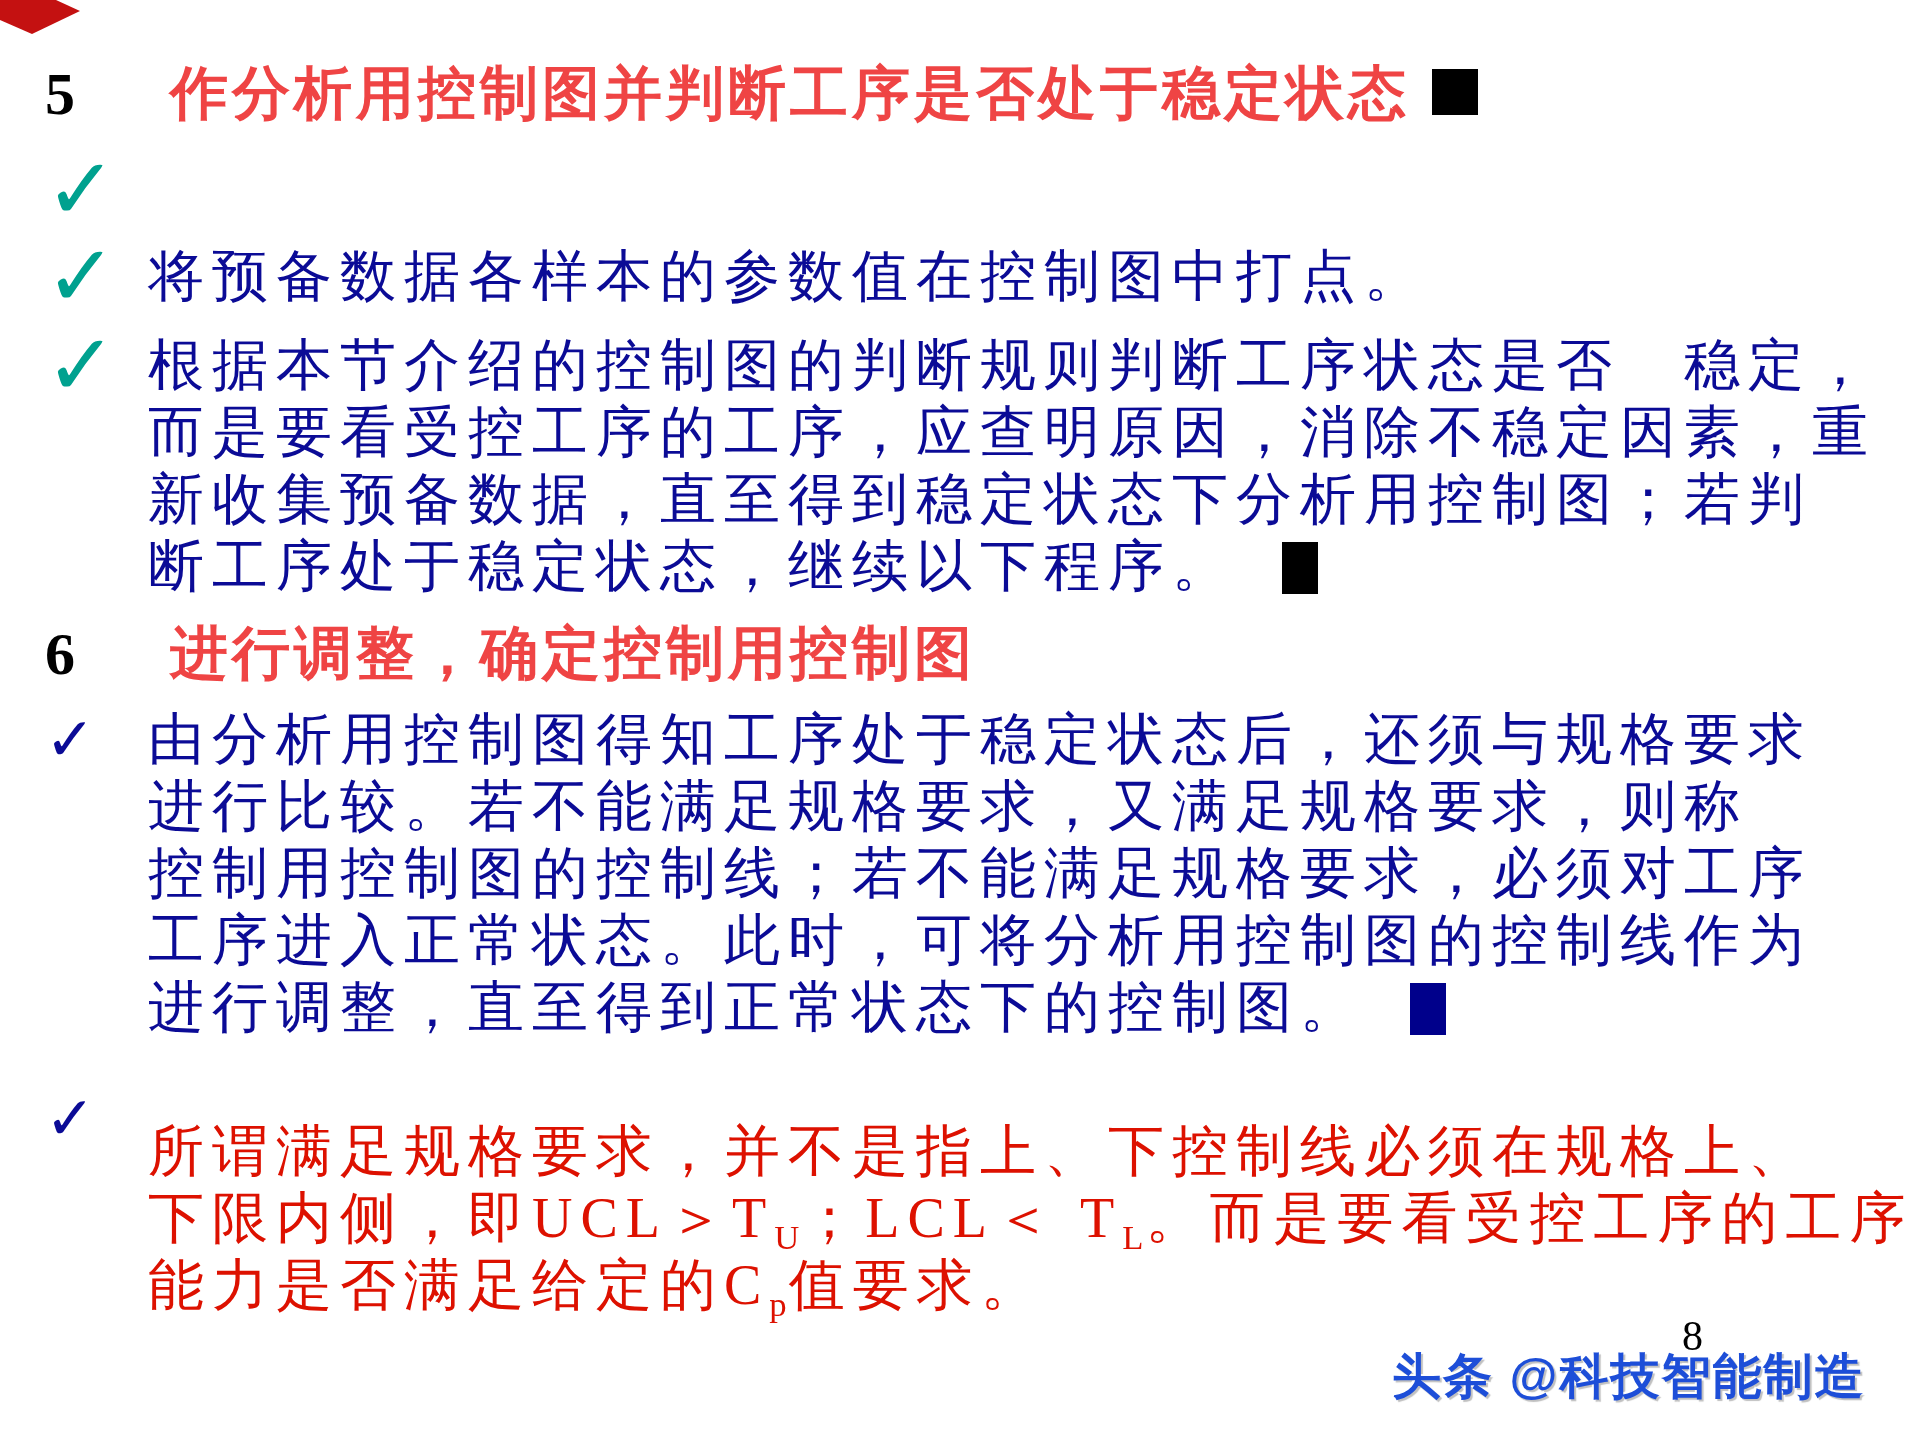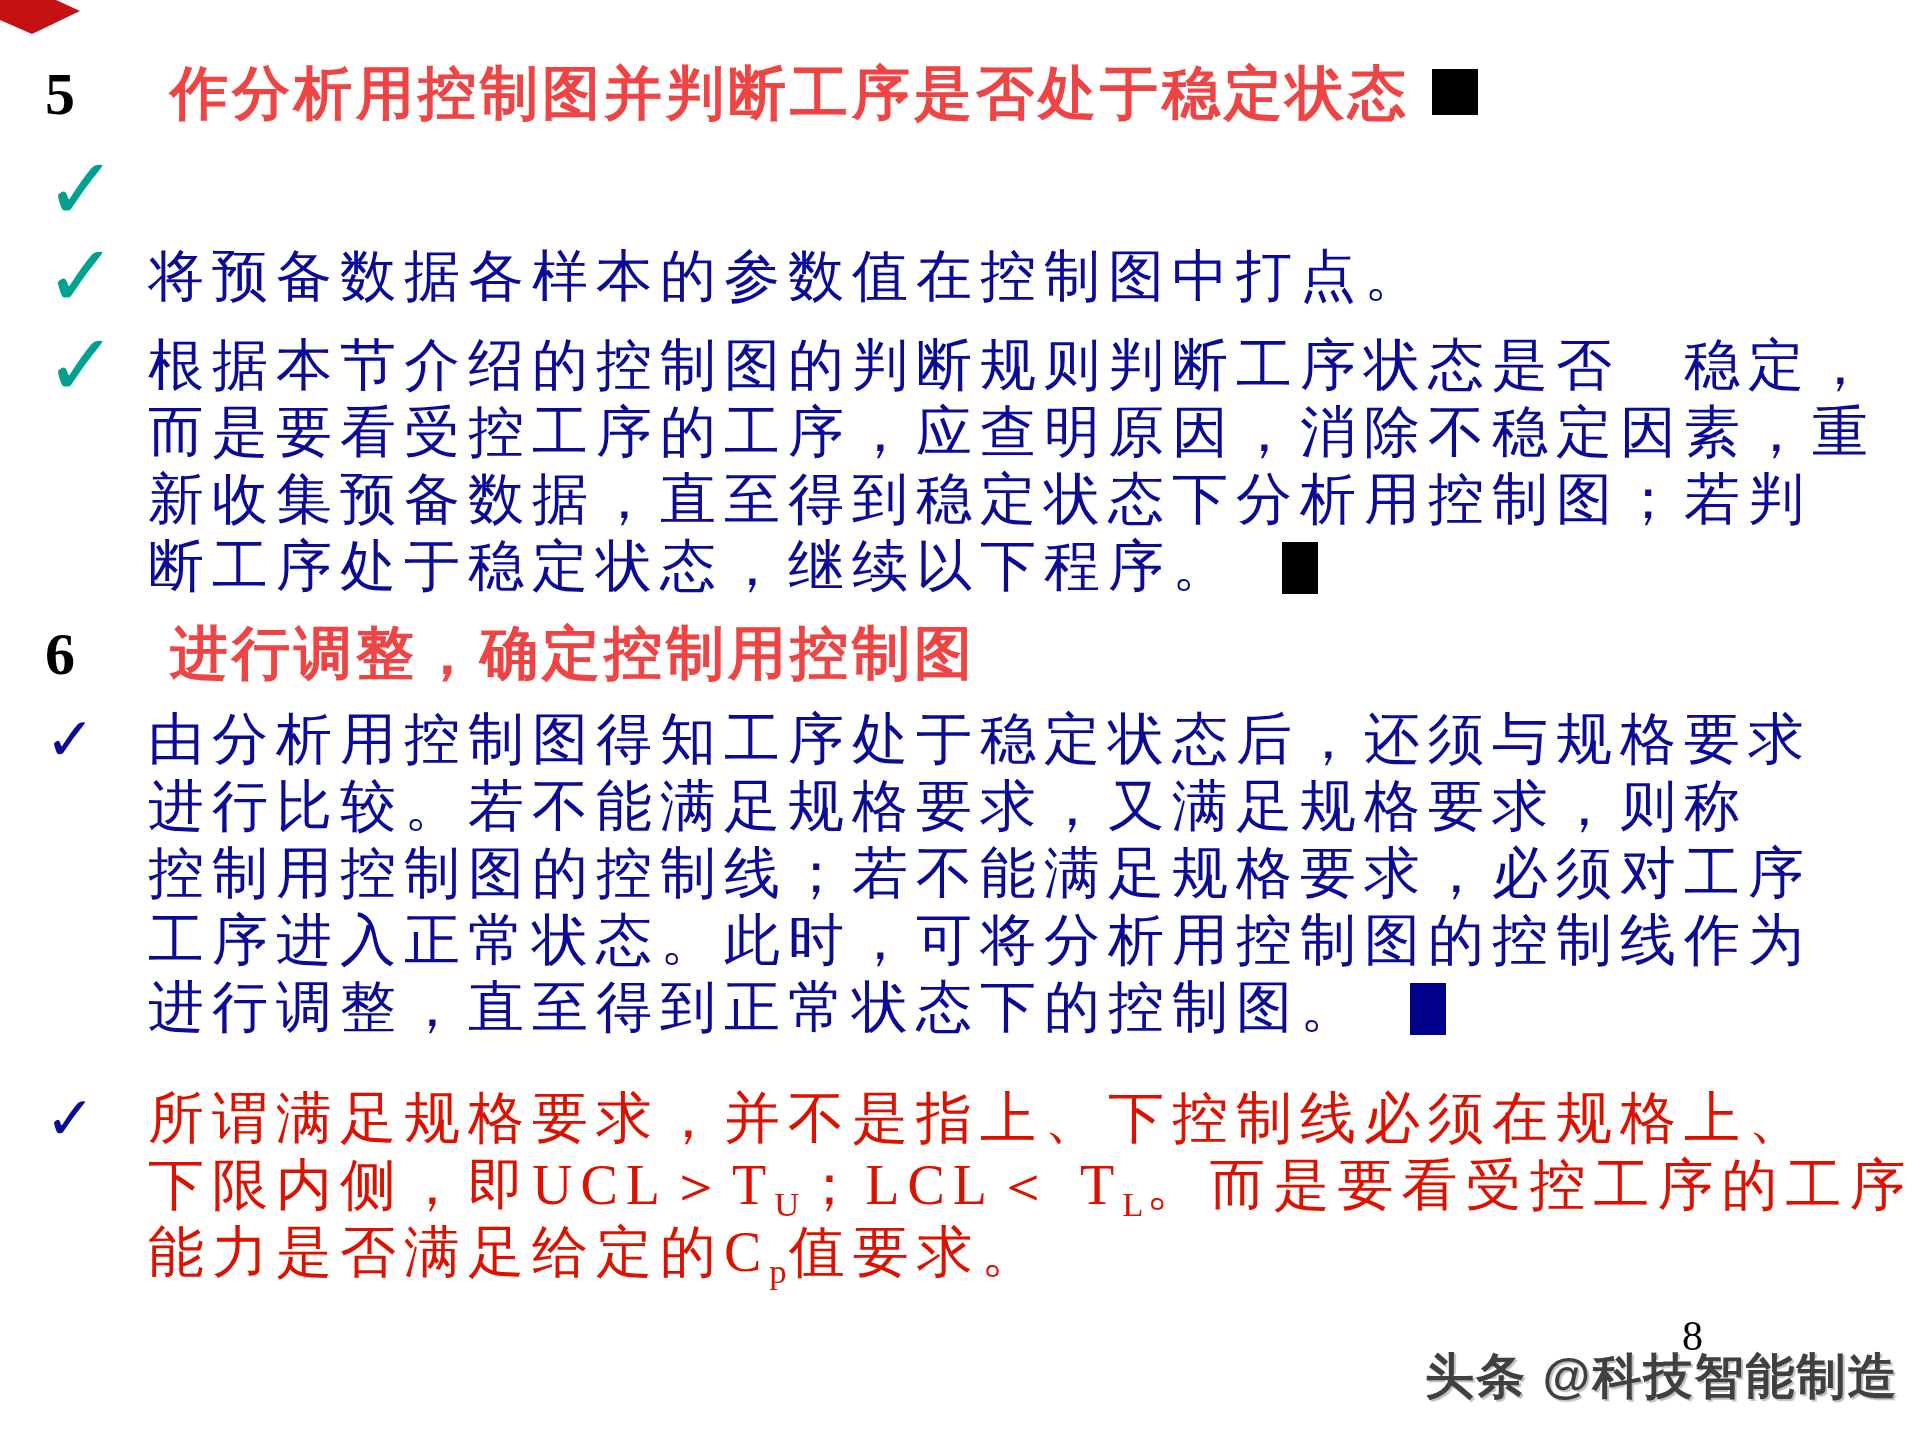--- a/index.html
+++ b/index.html
@@ -14,21 +14,21 @@
   .heading { display:flex; line-height:72px; margin-bottom:26px; }
   .hnum { flex:none; width:125px; font-size:60px; font-weight:bold; color:#000; }
   .htext { font-size:58px; font-weight:bold; color:#ef4444; letter-spacing:4px; }
 
   .bullet { display:flex; }
   .mark { flex:none; width:103px; line-height:67px; overflow:visible; }
   .mark.teal  { color:#00a18f; font-size:86px; font-weight:bold; font-family:"DejaVu Sans", sans-serif; }
   .mark.navy  { color:#0b0b96; font-size:60px; font-weight:bold; font-family:"DejaVu Sans", sans-serif; }
   .btext { font-size:56px; line-height:67px; letter-spacing:8px; }
   .btext.navyt { color:#0b0b96; }
-  .btext.redt  { color:#dd1100; }
+  .btext.redt  { color:#dd1100;margin-top:33px; }
   .bline { white-space:nowrap; }
   sub { font-size:62%; line-height:0; letter-spacing:2px; }
 
   .mb-b1 { margin-bottom:20px; }
   .mb-b2 { margin-bottom:22px; }
   .mb-b3 { margin-bottom:18px; }
   .mb-h6 { margin-bottom:16px; }
   .mb-b4 { margin-bottom:44px; }
 
   .sq-black {
@@ -38,24 +38,23 @@
   .bar { display:inline-block; width:36px; height:52px; vertical-align:middle; margin-left:46px; transform:translateY(-4px); }
   .bar.black { background:#000; }
   .bar.navy  { background:#00008B; }
 
   .pagenum {
     position:absolute; left:1682px; top:1312px;
     font-size:42px; color:#000; font-family:"Liberation Serif", serif;
   }
   .watermark {
     position:absolute; left:1392px; top:1344px;
-    font-size:49px; font-weight:bold; color:#404040;
+    font-size:49px; font-weight:bold; color:#1d4ed8;
     font-family:"Liberation Sans", sans-serif; letter-spacing:2px;
     text-shadow:-2px -2px 0 rgba(255,255,255,0.9), 2px 2px 1px rgba(0,0,0,0.25);
-    margin-left:33px;
   }
 </style>
 </head>
 <body>
 
 <div class="slide">
 
   <svg class="corner" width="82" height="36" viewBox="0 0 82 36">
     <polygon points="0,0 56,0 80,11 32,34 0,20" fill="#c41111"></polygon>
   </svg>

